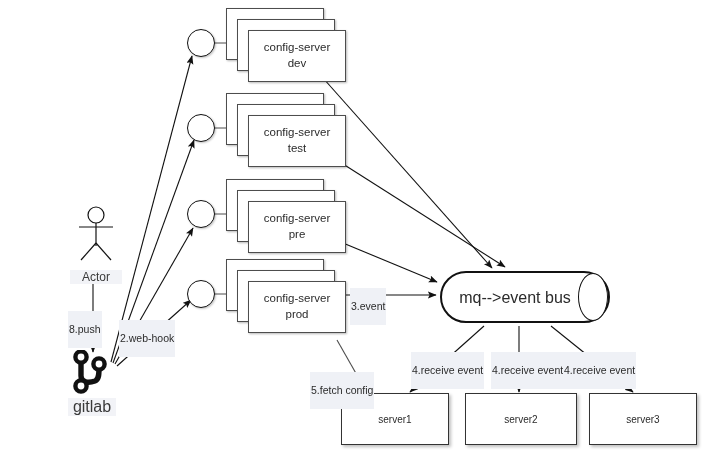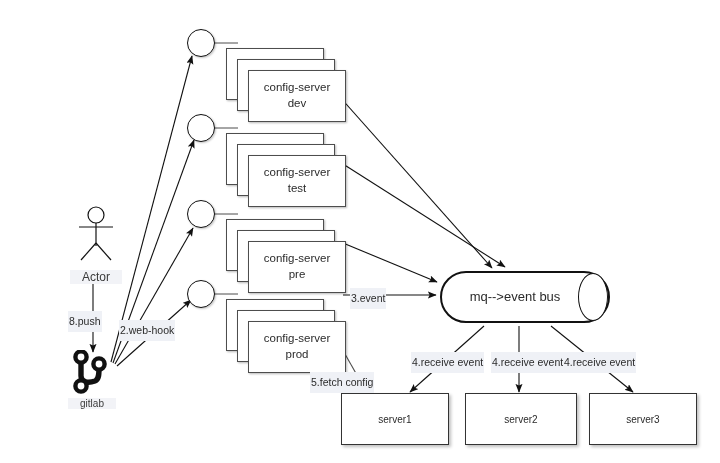--- a/index.html
+++ b/index.html
@@ -19,21 +19,20 @@
     position: absolute;
     left: 0;
     top: 0;
     width: 720px;
     height: 463px;
     pointer-events: none;
   }
   
   .stack {
     position: absolute;
-    margin-top: 40px;
   }
   .stack .layer {
     position: absolute;
     background: #ffffff;
     border: 1px solid #4d4d4d;
     box-sizing: border-box;
     box-shadow: 1px 1px 2px rgba(0,0,0,0.28);
   }
   .stack .layer.l3 { left: 0px;  top: 0px;  }
   .stack .layer.l2 { left: 11px; top: 11px; }
@@ -100,21 +99,21 @@
     border-radius: 50%;
     background: #ffffff;
     box-sizing: border-box;
   }
   #eventbus .lbl {
     position: absolute;
     left: 0;
     top: 18px;
     width: 150px;
     text-align: center;
-    font-size: 13px;
+    font-size: 16px;
     color: #2b2b2b;
   }
   
   #actor {
     position: absolute;
     left: 74px;
     top: 206px;
     width: 44px;
     height: 56px;
   }
@@ -135,32 +134,32 @@
     top: 350px;
     width: 36px;
     height: 44px;
   }
   #gitlab-label {
     position: absolute;
     left: 68px;
     top: 398px;
     width: 48px;
     text-align: center;
-    font-size: 10px;
+    font-size: 16px;
     color: #3a3a3a;
     background: #f2f3f7;
   }
   
   .edgelabel {
     position: absolute;
     font-size: 10.5px;
     color: #2b2b2b;
     background: #eff1f6;
     white-space: nowrap;
-    padding: 4px 1px;
+    padding: 12px 1px;
     line-height: 13px;
   }
 </style>
 </head>
 <body>
 
 <div id="canvas">
 
   <svg id="wires" viewBox="0 0 720 463" xmlns="http://www.w3.org/2000/svg">
     <defs>

